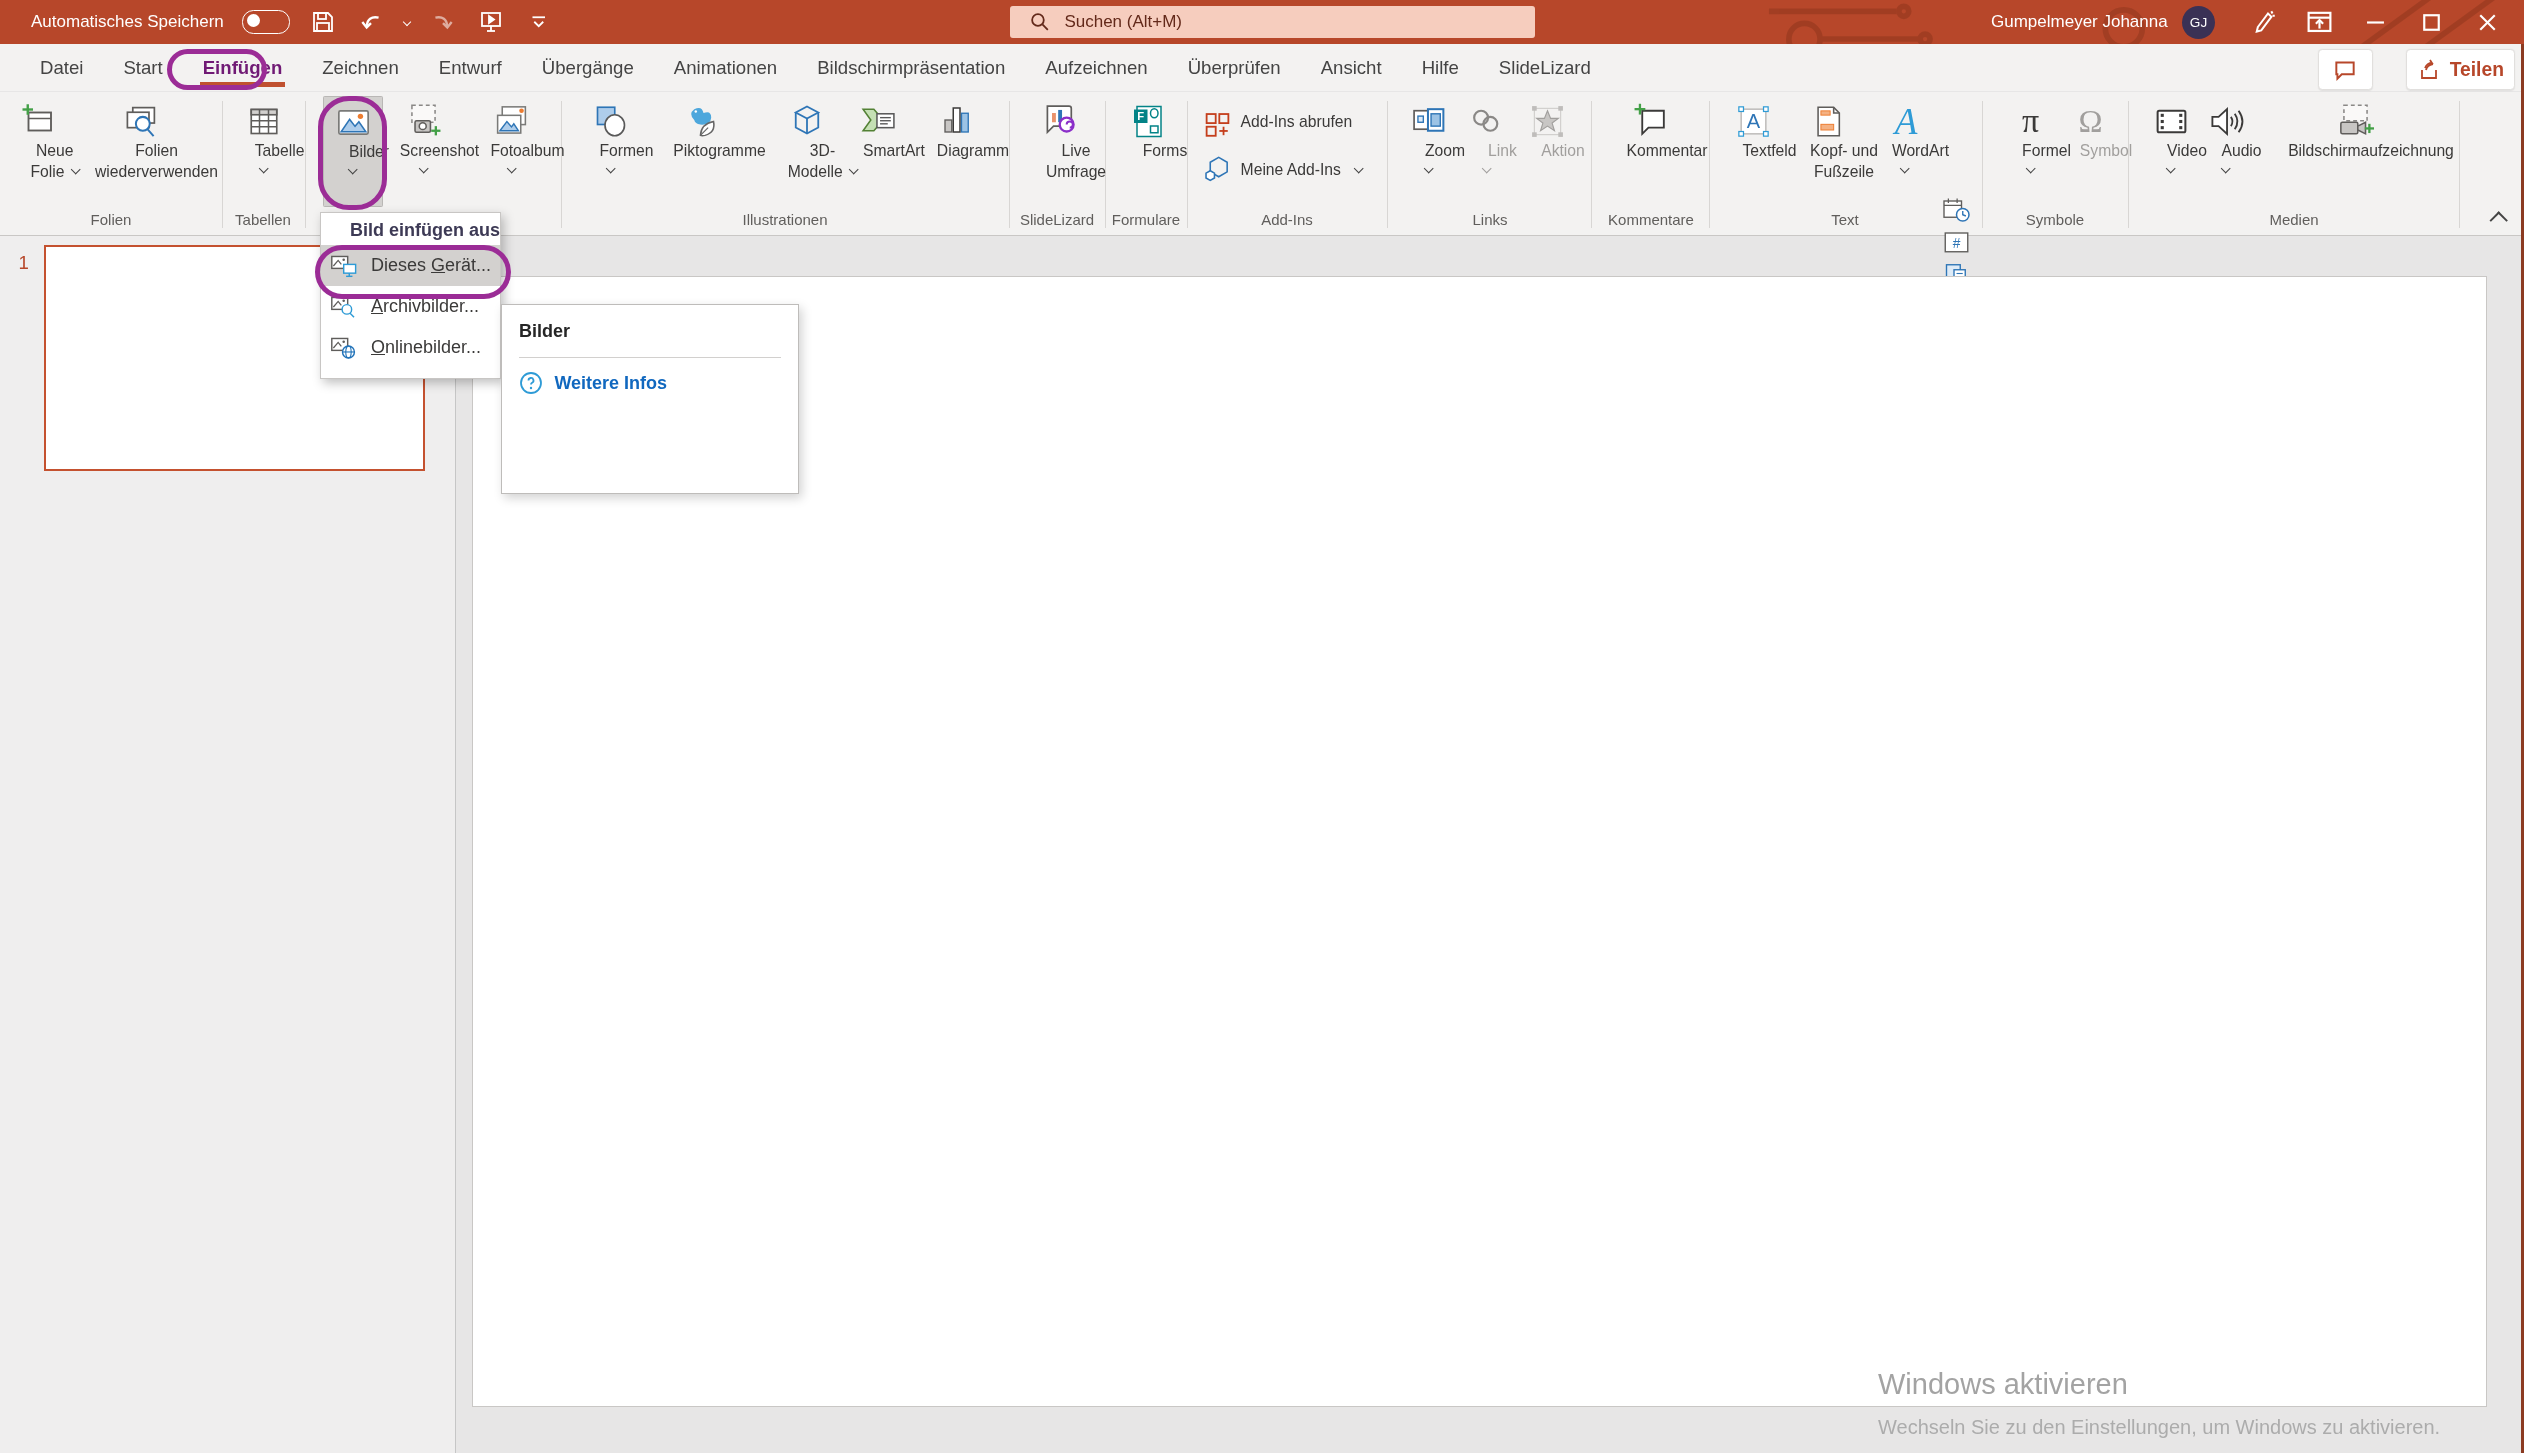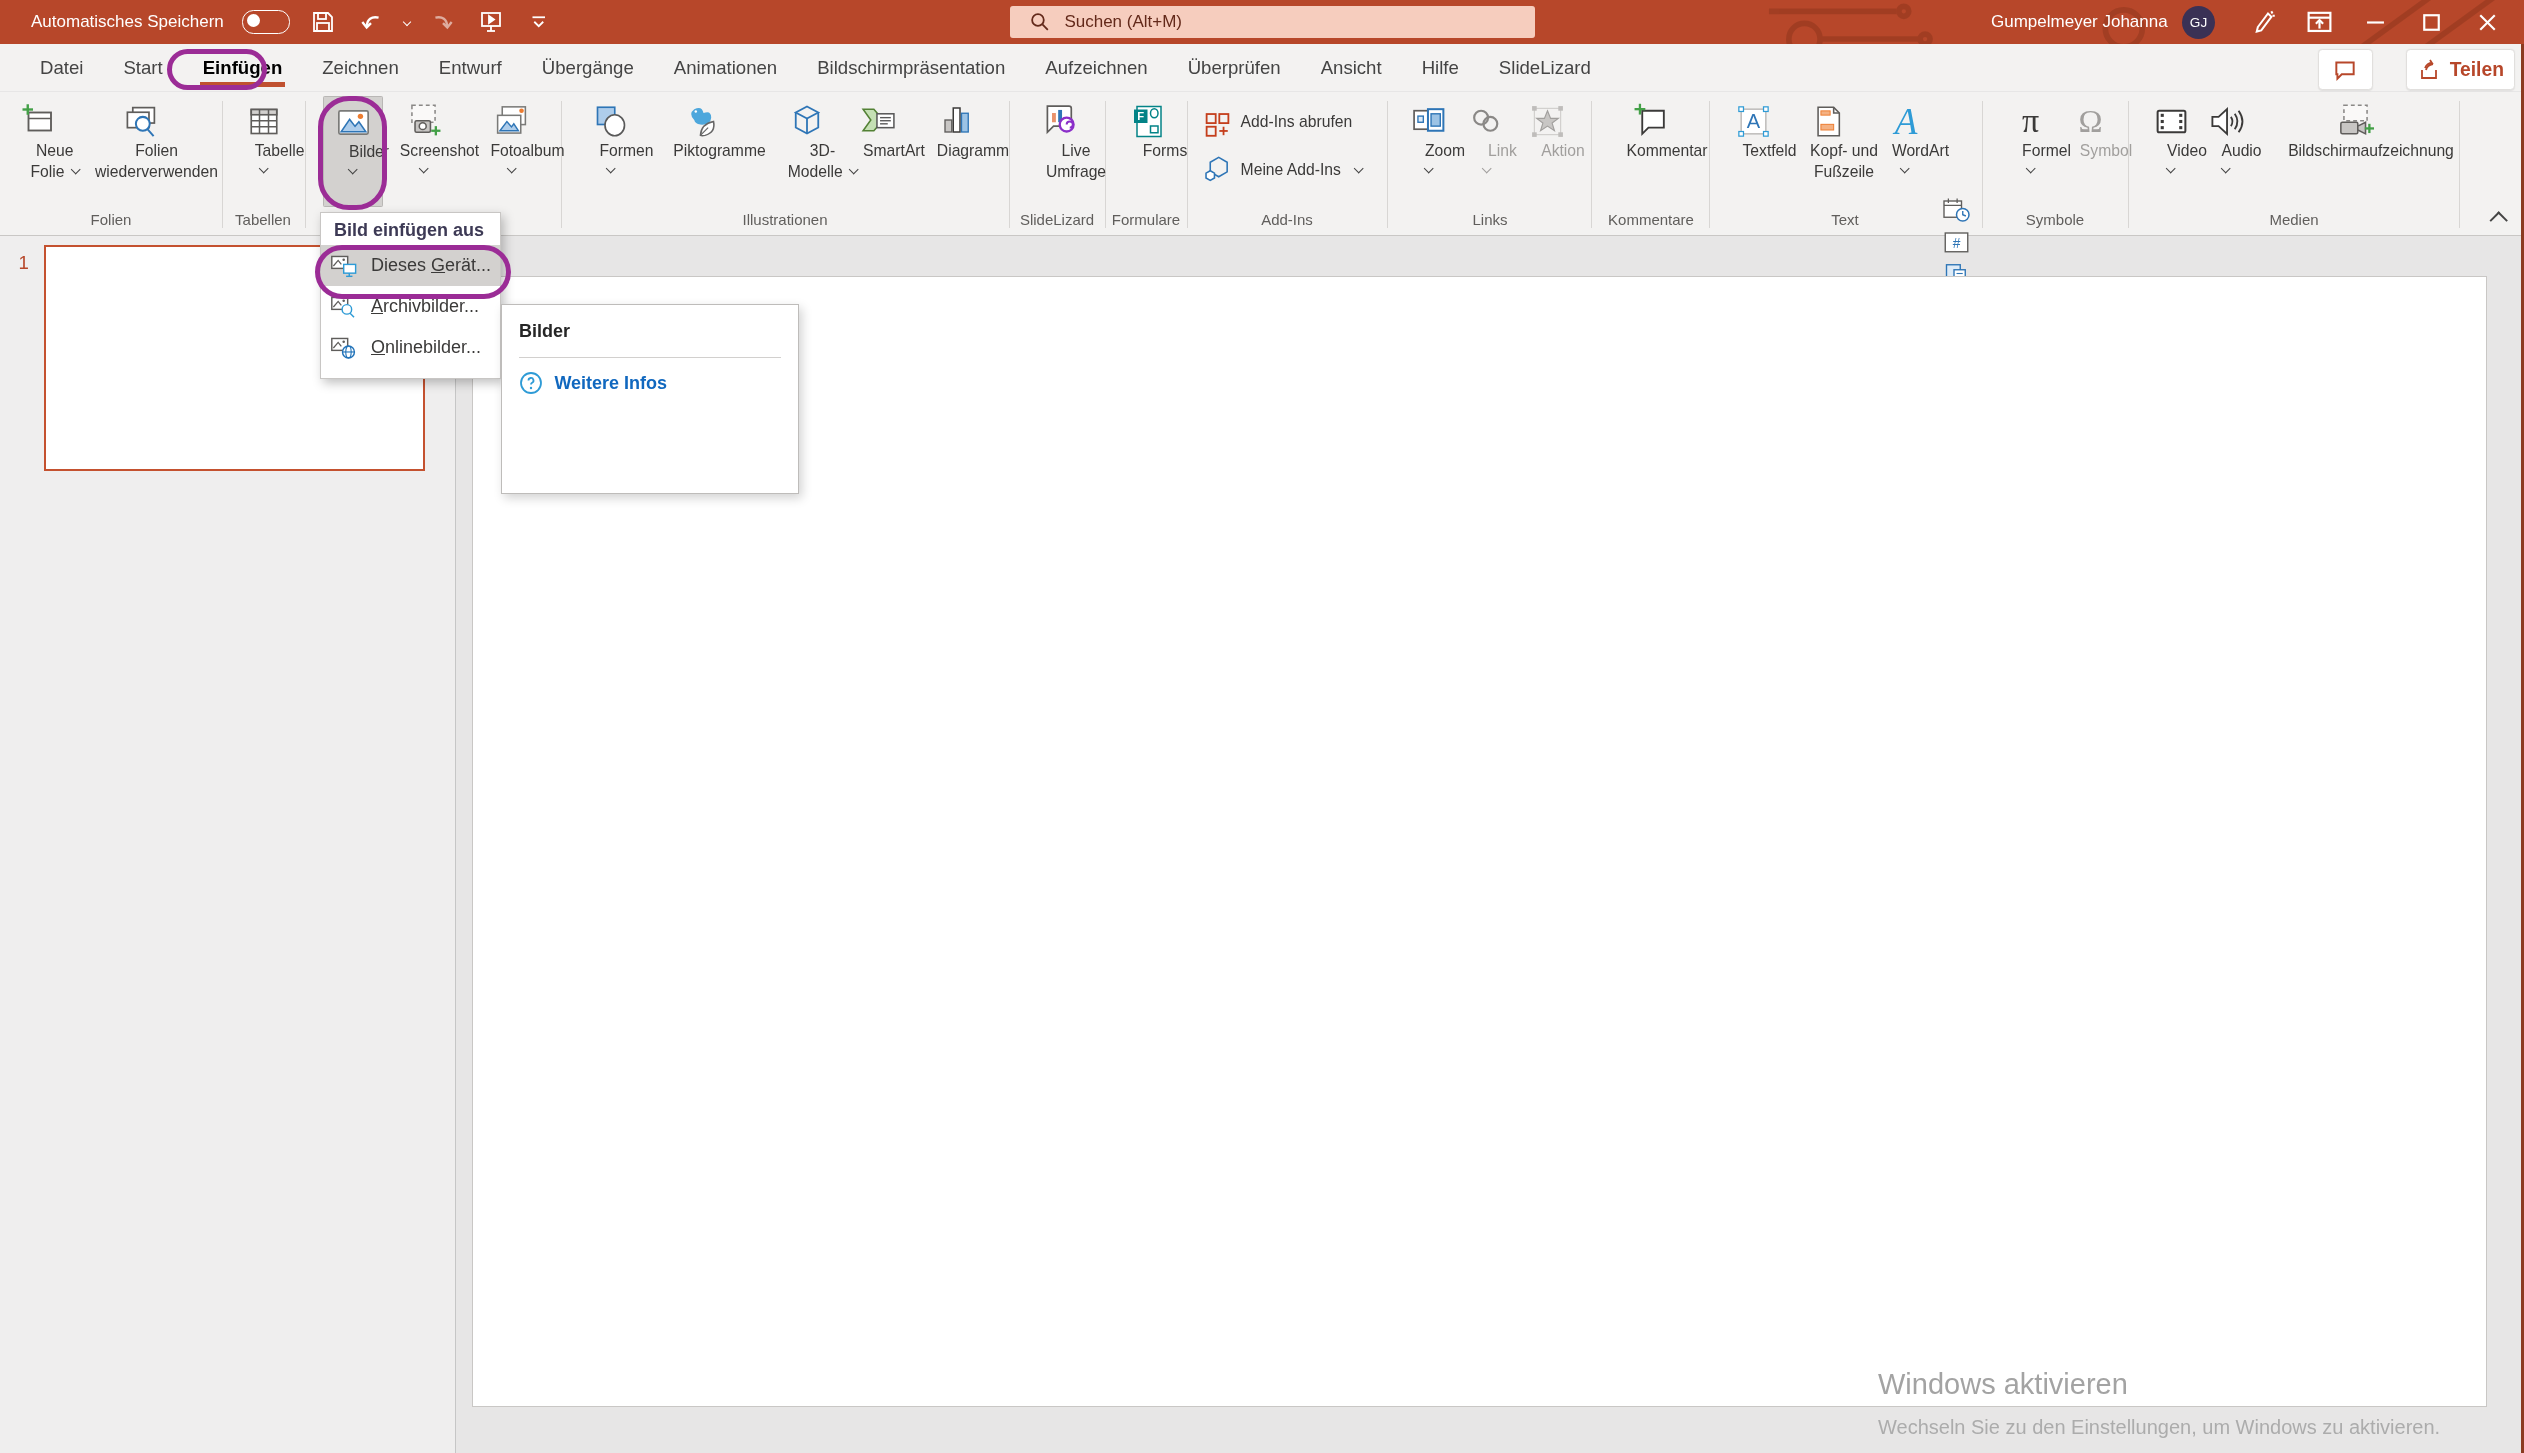--- a/index.html
+++ b/index.html
@@ -21,21 +21,21 @@
              font-size:17px;color:#63291A;}
   .tb-right{right:10px;top:0;height:44px;display:flex;align-items:center;}
   .user-name{font-size:17px;color:#fff;margin-right:14.3px;white-space:nowrap;}
   .avatar{width:33px;height:33px;border-radius:50%;background:#3A3155;color:#fff;font-size:13.6px;
           display:flex;align-items:center;justify-content:center;margin-right:20px;}
   .winbtn{width:56px;height:44px;display:flex;align-items:center;justify-content:center;}
   
   .tabrow{left:0;top:44px;width:2525px;height:47px;background:#F3F2F1;}
   .tabs{left:20px;top:44px;height:47px;display:flex;align-items:center;}
   .tab{font-size:18.6px;color:#444;padding:0 20px;height:47px;display:flex;align-items:center;position:relative;white-space:nowrap;}
-  .tab.active{color:#000000;font-weight:bold;}
+  .tab.active{color:#701a75;font-weight:bold;}
   .tab.active .underline{position:absolute;left:17px;right:17px;bottom:3.6px;height:5px;background:#C0512F;}
   .tab-actions{right:10px;top:49px;display:flex;gap:7.2px;}
   .pillbtn{height:39px;background:#fff;border:0.7px solid #E1DFDD;border-radius:4.3px;display:flex;align-items:center;
            justify-content:center;gap:8.6px;box-shadow:0 0.7px 1.4px rgba(0,0,0,.08);margin-left:26px;}
   .pillbtn.comment{width:53px;}
   .pillbtn.share{width:107px;color:#B7472A;font-size:19.3px;font-weight:bold;}
   
   .ribbon{left:0;top:92px;width:2525px;height:144px;background:#F3F2F1;border-bottom:1.4px solid #C9C7C5;box-sizing:border-box;}
   .gsep{position:absolute;top:8.6px;width:0.7px;height:127px;background:#D8D6D4;}
   .glabel{position:absolute;top:119px;font-size:15px;color:#605E5C;text-align:center;transform:translateX(-50%);white-space:nowrap;}
@@ -53,21 +53,21 @@
   
   .thumb-panel{left:0;top:236px;width:456px;height:1217px;background:#EFEEEE;border-right:0.7px solid #C6C6C6;box-sizing:border-box;}
   .slide-num{left:18.6px;top:252px;font-size:18.6px;color:#B7472A;}
   .thumb{left:44px;top:245px;width:381px;height:226px;background:#fff;border:2.9px solid #C4512F;box-sizing:border-box;}
   .canvas{left:472px;top:276px;width:2015px;height:1131px;background:#fff;border:0.7px solid #C9C7C5;box-sizing:border-box;}
   .edge-strip{left:2521px;top:44px;width:4.3px;height:1409px;background:#8B3A21;}
   .wm1{left:1878px;top:1368px;font-size:29px;color:#A3A3A3;}
   .wm2{left:1878px;top:1416px;font-size:20px;color:#ACACAC;}
   
   .menu{left:320px;top:212px;width:181px;height:167px;background:#fff;border:0.7px solid #C8C6C4;
-        box-shadow:2.9px 4.3px 10px rgba(0,0,0,.25);z-index:50;box-sizing:border-box;}
+        box-shadow:2.9px 4.3px 10px rgba(0,0,0,.25);z-index:50;box-sizing:border-box;text-align:right;}
   .menu-header{margin:7.2px 0 4.3px 13px;font-size:18px;font-weight:bold;color:#3D3A55;}
   .menu-item{height:41px;display:flex;align-items:center;gap:13px;padding-left:10px;font-size:18px;color:#3B3A39;}
   .menu-item.sel{background:#D3D1CF;}
   .u{text-decoration:underline;}
   
   .tooltip{left:501px;top:304px;width:298px;height:190px;background:#fff;border:0.7px solid #BEBCBA;
            box-shadow:2.9px 4.3px 10px rgba(0,0,0,.18);z-index:55;box-sizing:border-box;padding:15.7px 17px;}
   .tt-title{font-size:18px;font-weight:bold;color:#262626;}
   .tt-body{margin-top:18.6px;width:255px;font-size:17px;line-height:23px;color:#605E5C;}
   .tt-div{margin-top:15.7px;border-top:0.7px solid #D2D0CE;}

